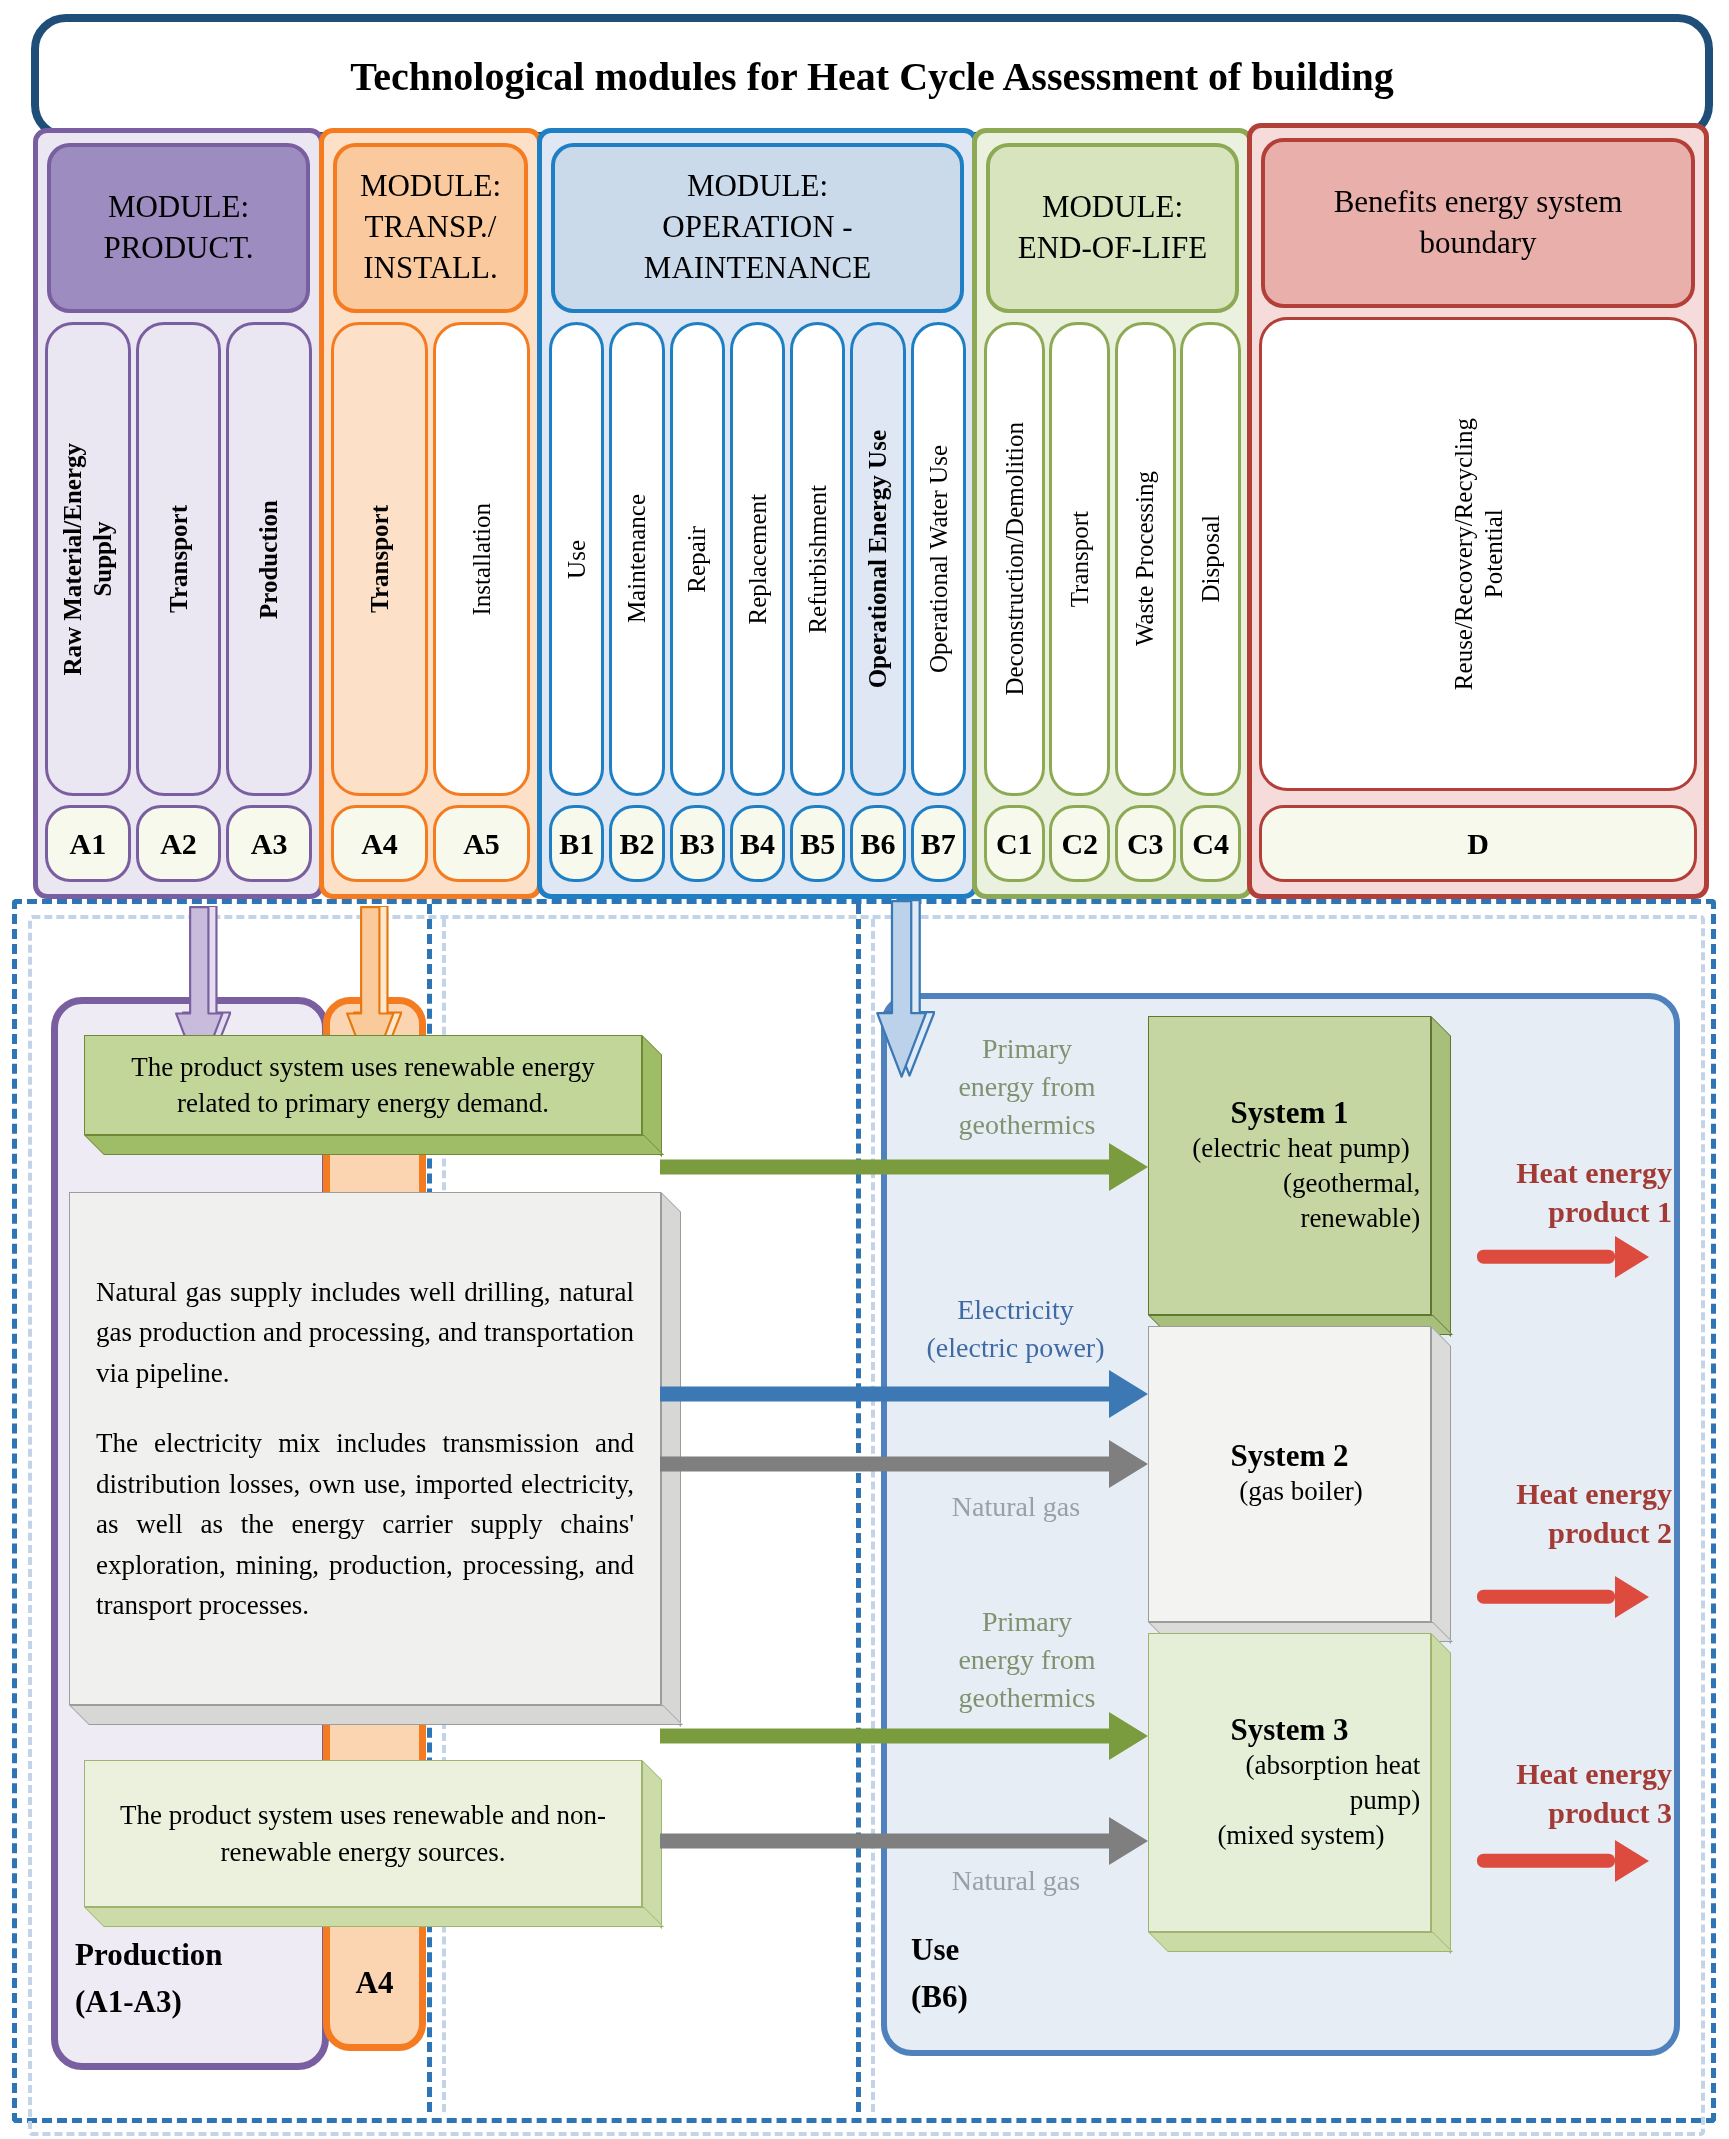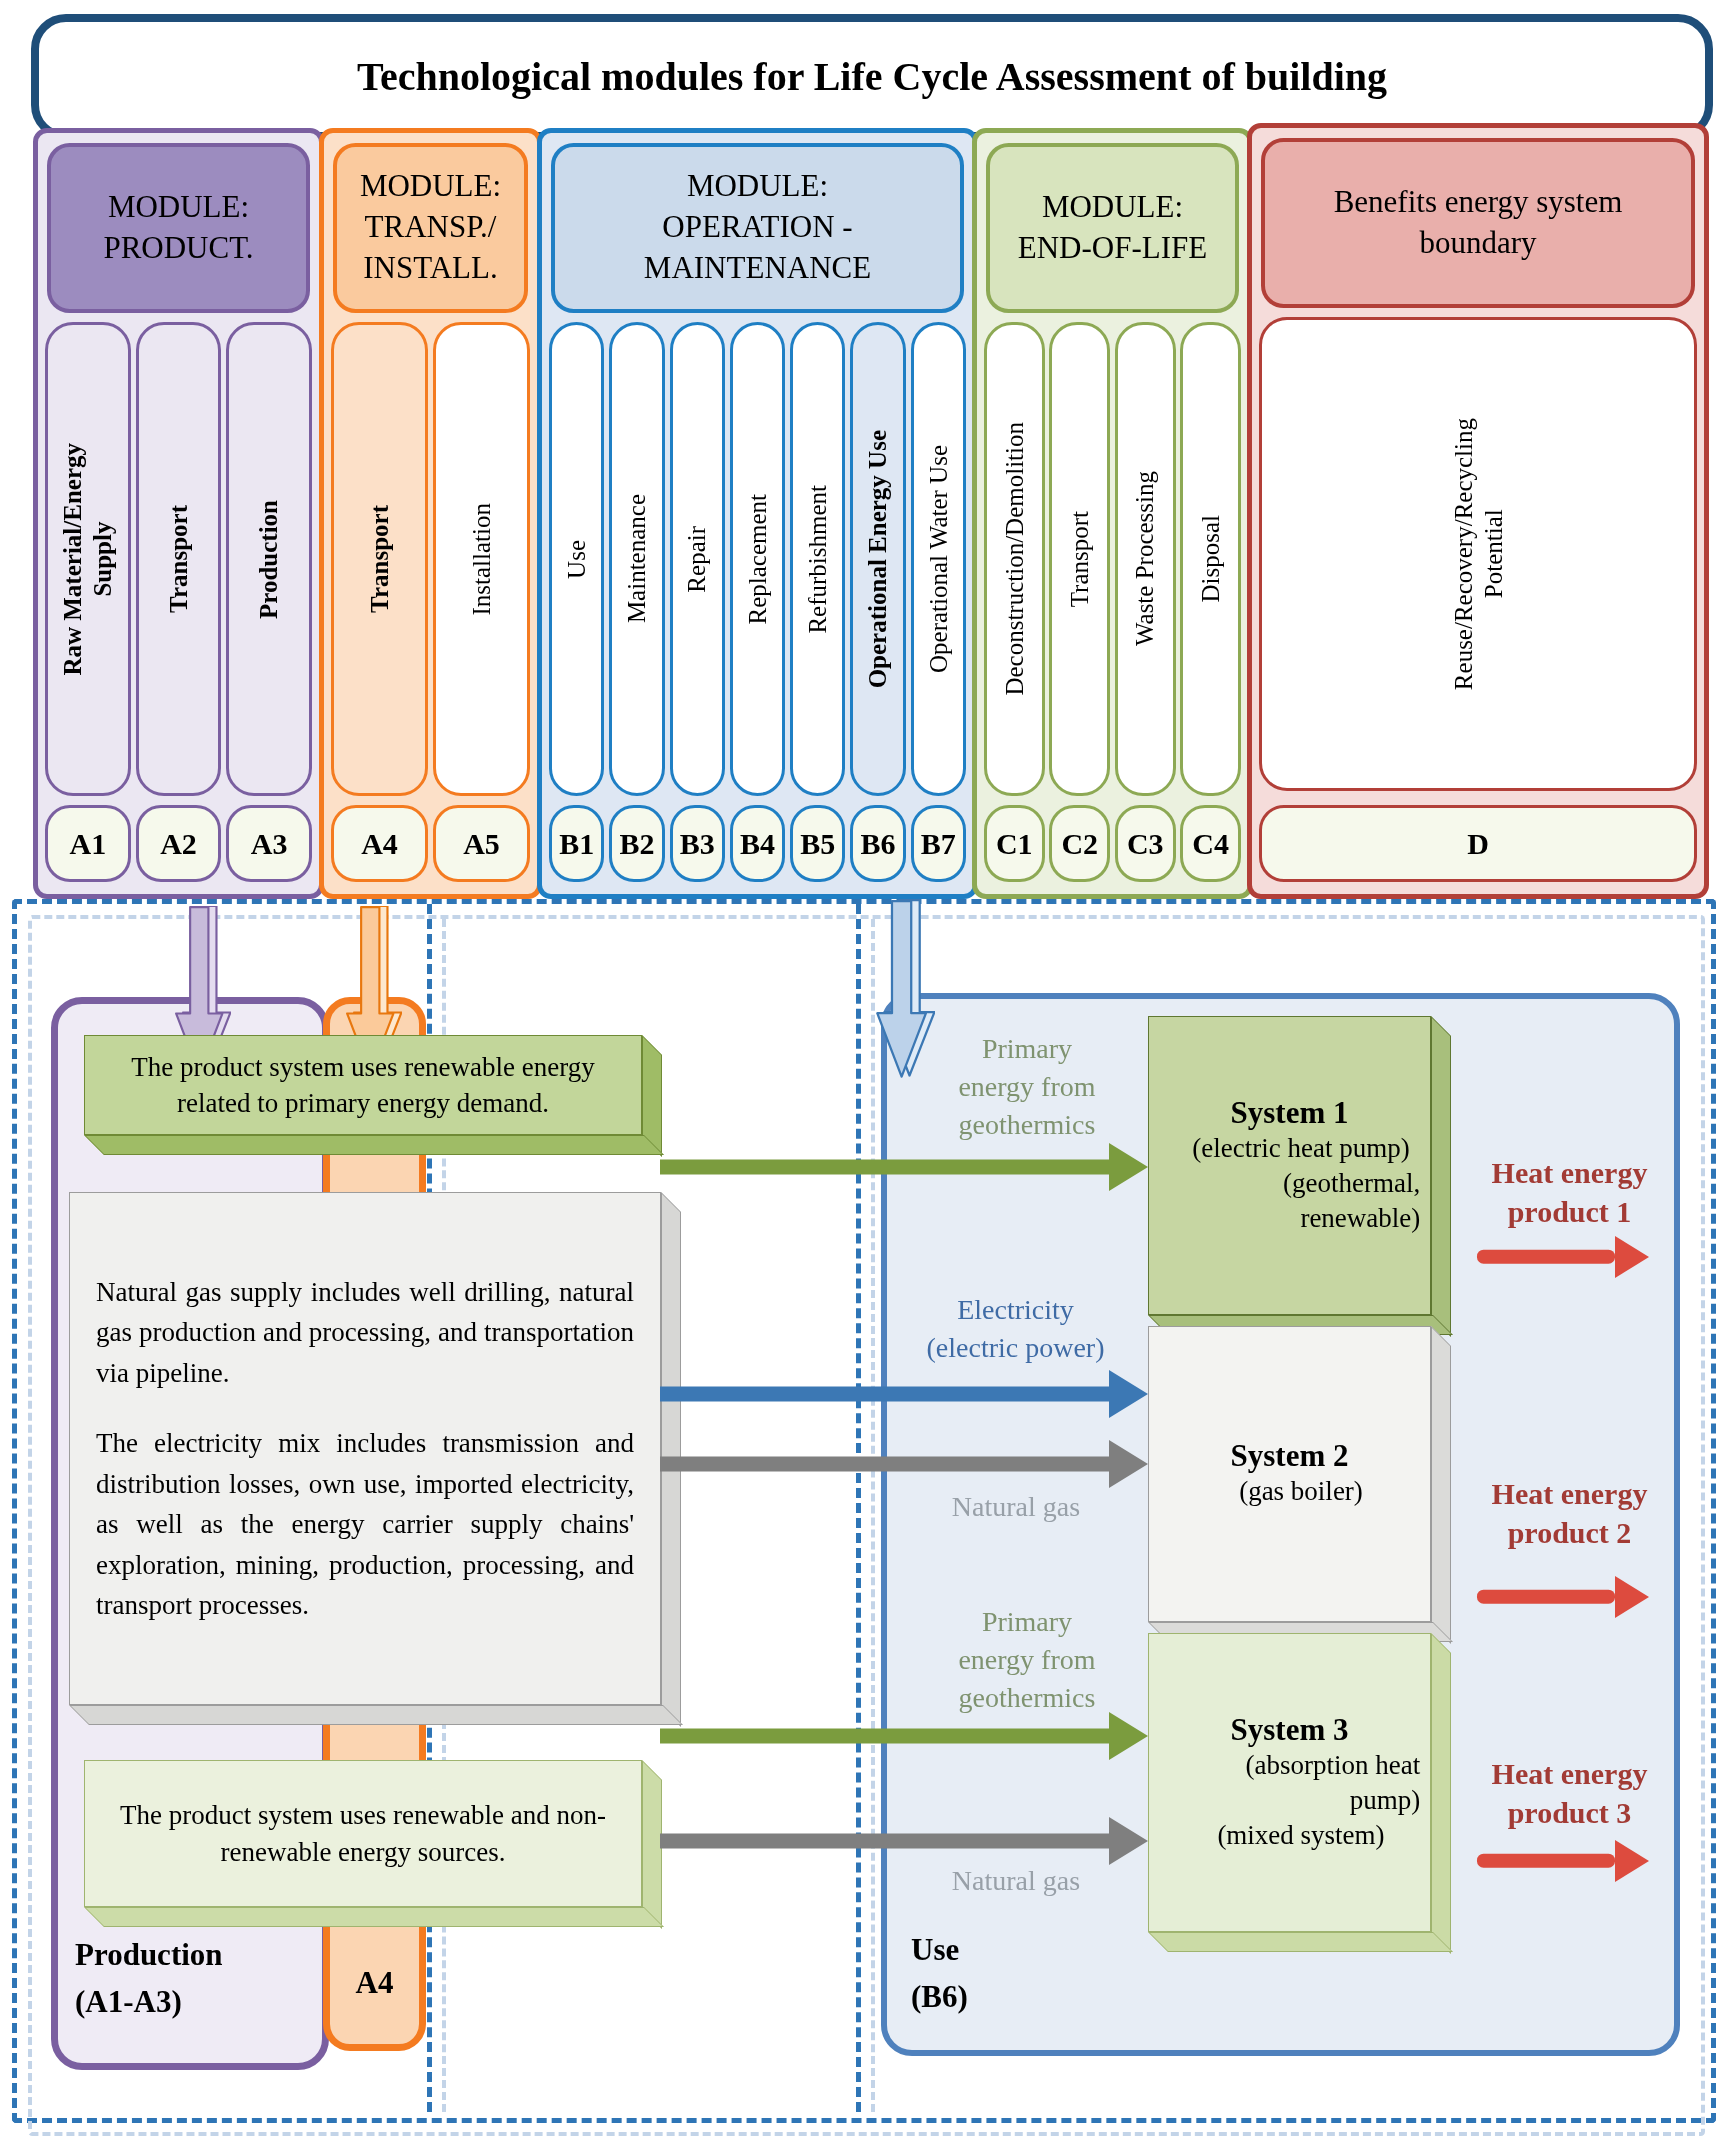--- a/index.html
+++ b/index.html
@@ -82,30 +82,30 @@
                 border-left:39px solid var(--ac);}
   .redarrow{position:absolute;height:43px;}
   .redarrow .shaft{position:absolute;left:0;top:50%;transform:translateY(-50%);height:14.6px;
                    width:calc(100% - 34px);background:#DD4B3E;border-radius:6.5px;}
   .redarrow .head{position:absolute;right:0;top:50%;transform:translateY(-50%);width:0;height:0;
                   border-top:21.6px solid transparent;border-bottom:21.6px solid transparent;
                   border-left:34px solid #DD4B3E;}
 
   
   .flowlabel{position:absolute;text-align:center;font-size:28px;line-height:1.35;white-space:pre-line;}
-  .heatlabel{position:absolute;text-align:center;font-size:30px;line-height:1.3;font-weight:bold;
+  .heatlabel{position:absolute;text-align:right;font-size:30px;line-height:1.3;font-weight:bold;
              color:#A23B35;white-space:pre-line;}
 </style>
 </head>
 <body>
 
 <div id="canvas">
 
   <div class="abs" id="title-box">
-    <div class="t">Technological modules for Life Cycle Assessment of building</div>
+    <div class="t">Technological modules for Heat Cycle Assessment of building</div>
   </div>
 
   <div class="abs group g-product" style="left:33px;width:281px;">
     <div class="ghead">MODULE:
 PRODUCT.</div>
     <div class="pills">
       <div class="pill tint">
           <span class="vtext bold">Raw Material/Energy
 Supply</span>
         </div>

